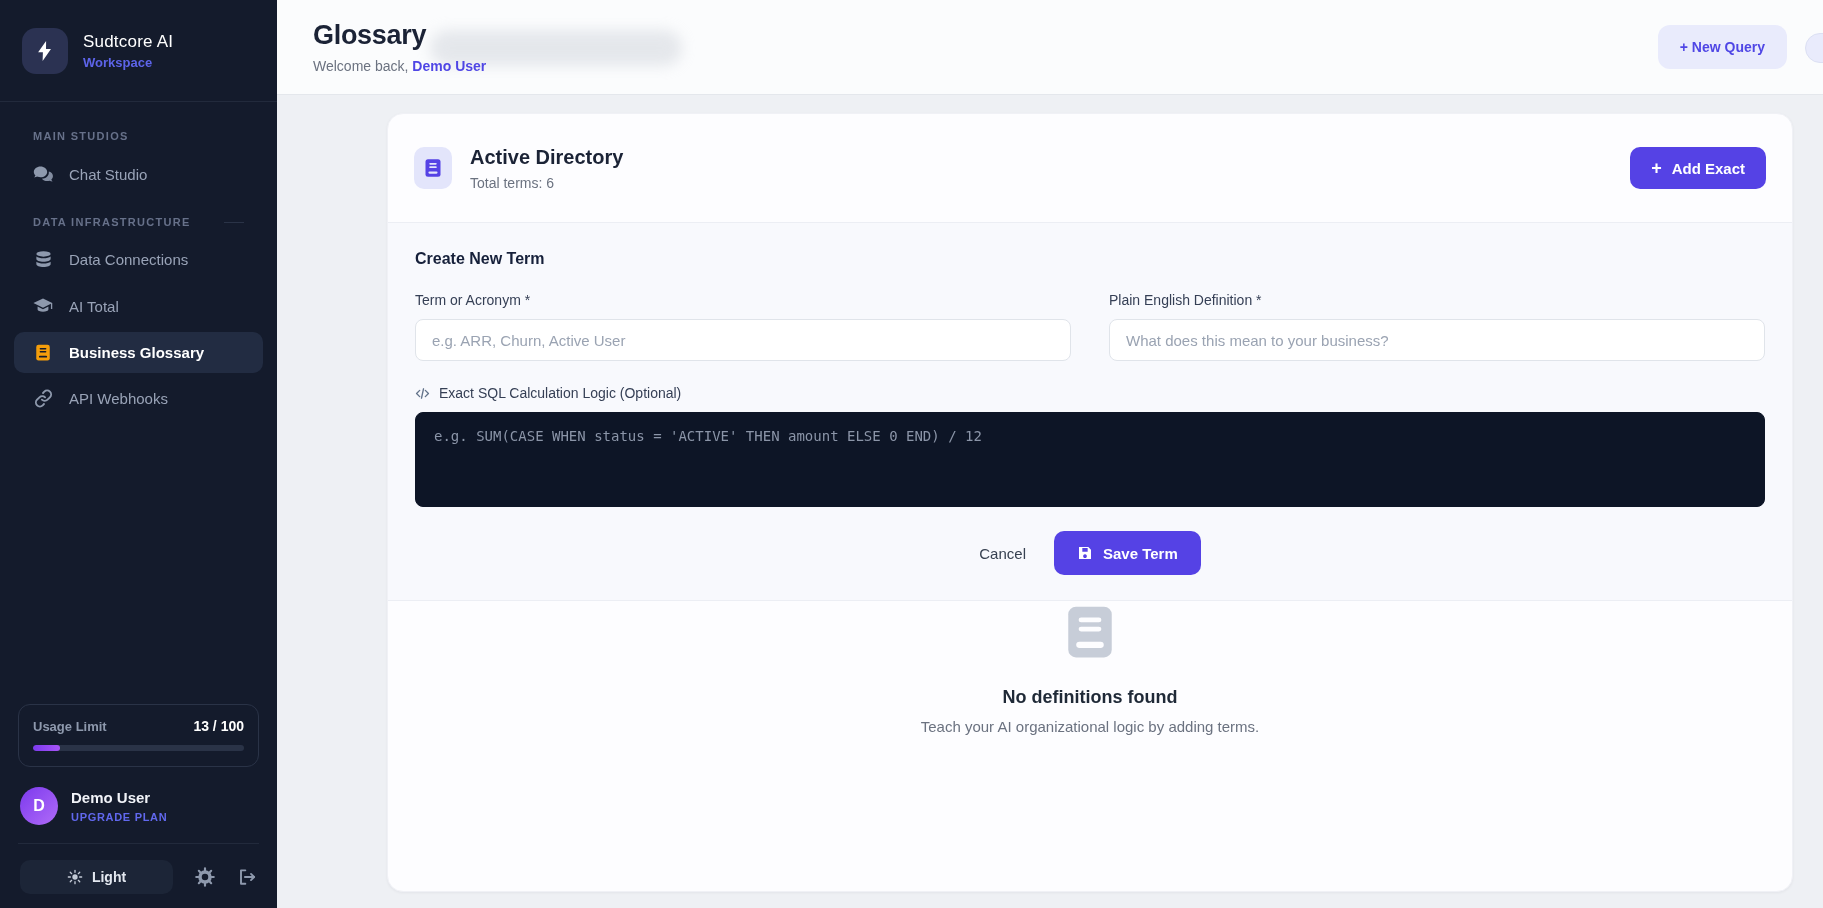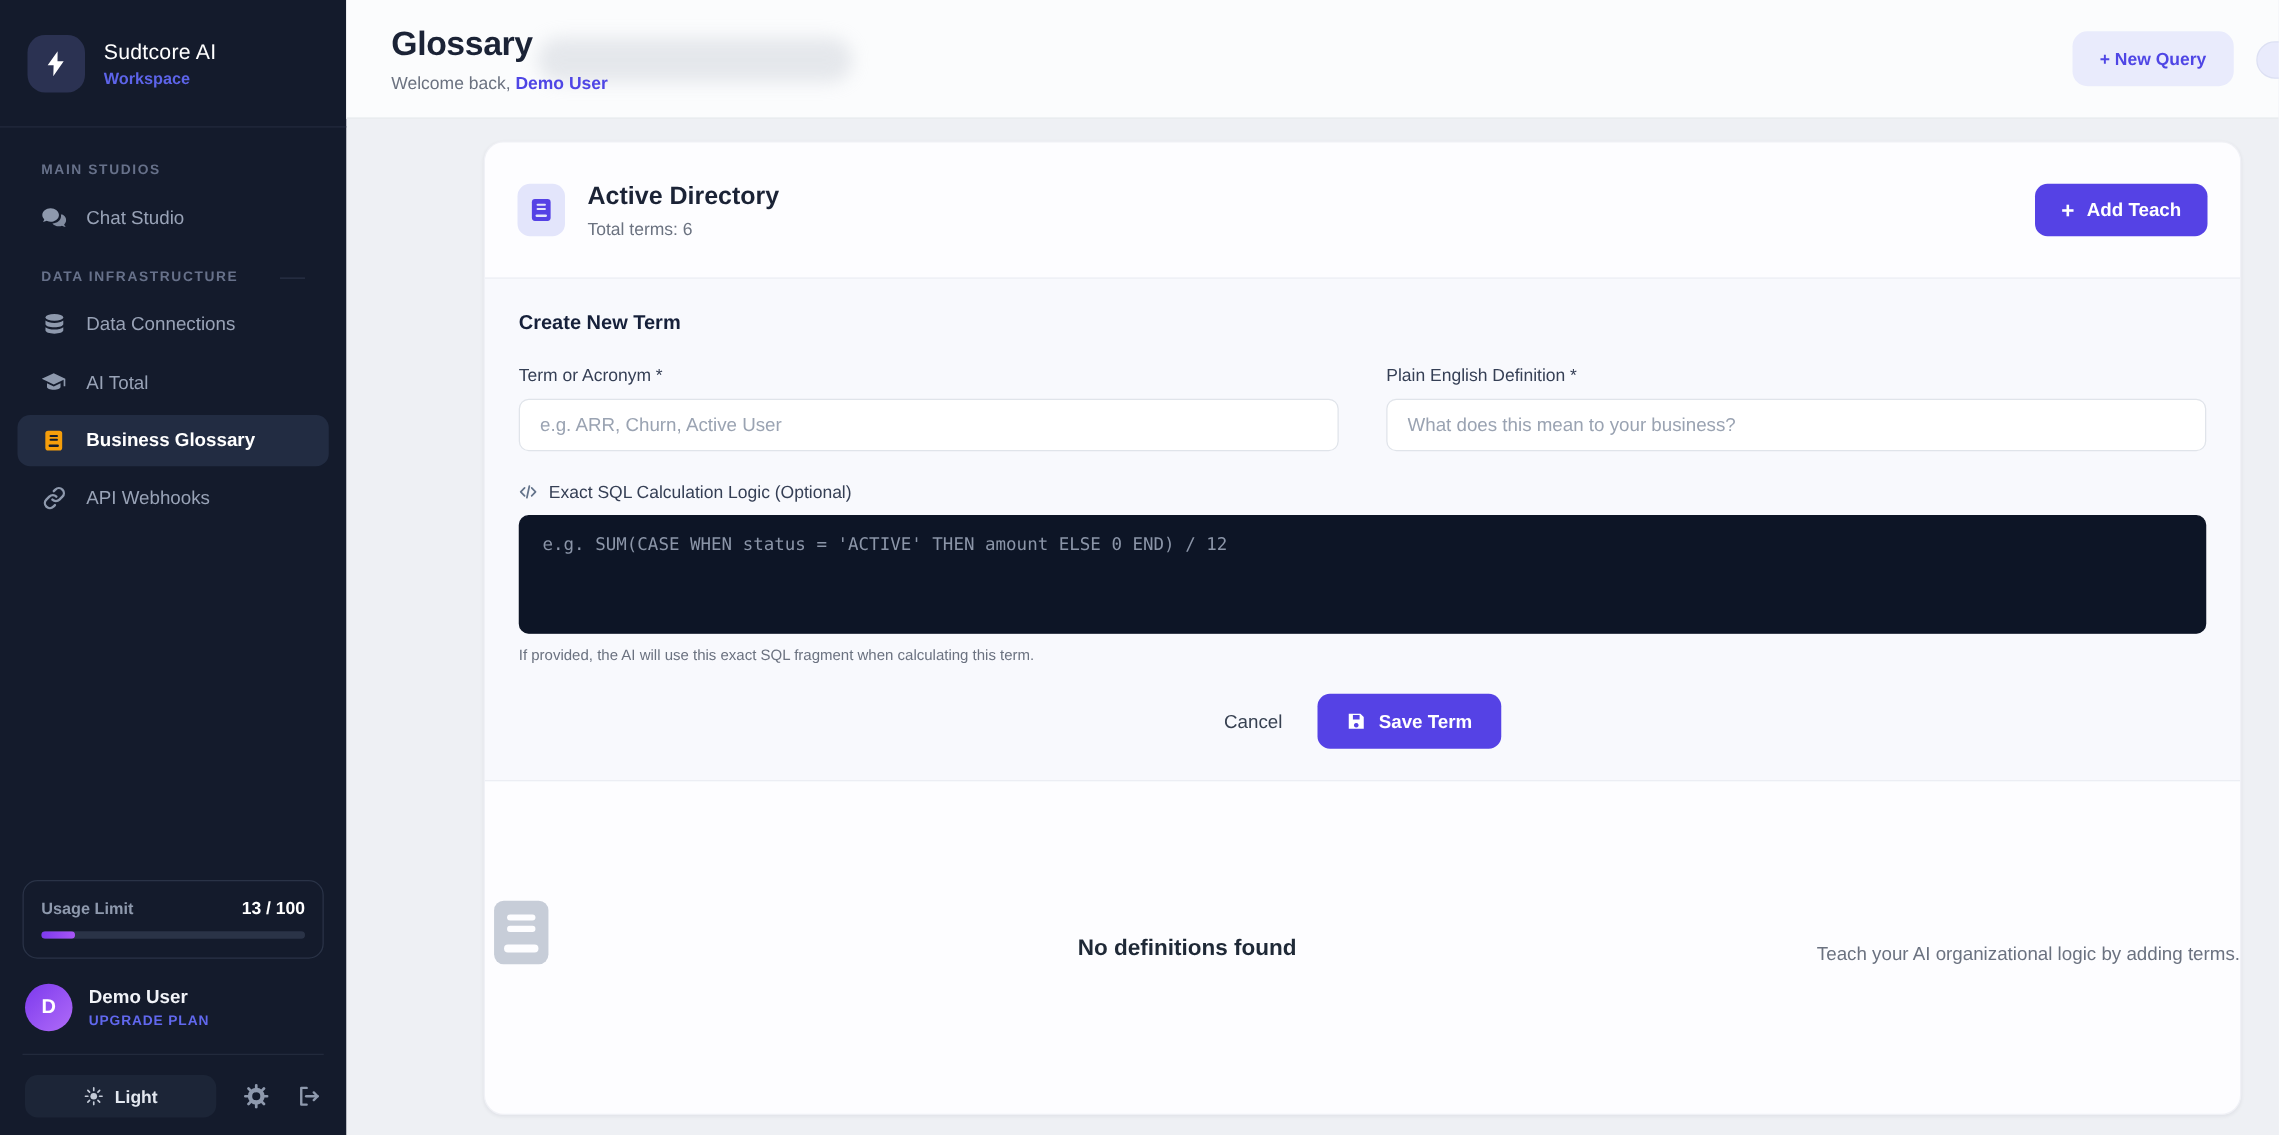--- a/index.html
+++ b/index.html
@@ -68,21 +68,21 @@
   .text-input::placeholder { color:#9aa3b2; }
   .sql-label-row { margin-top:24px; display:flex; align-items:center; gap:9px; font-size:14px; color:#353f55; }
   .sql-label-row .cicon { color:#64748b; display:flex; }
   .sql-area { display:block; margin-top:11px; width:100%; height:95px; background:#0d1526; border:1px solid #0d1526; border-radius:8px; color:#cbd5e1; font-family:"DejaVu Sans Mono", monospace; font-size:14px; padding:15px 18px; resize:none; }
   .sql-area::placeholder { color:#8b95a8; }
   .sql-help { margin-top:10px; font-size:12px; color:#6b7280; }
   .form-actions { margin-top:24px; display:flex; justify-content:center; align-items:center; gap:28px; }
   .cancel-btn { background:none; border:none; font-size:15px; color:#374151; cursor:pointer; font-family:inherit; }
   .save-btn { background:#5542e5; color:#fff; border:none; height:44px; padding:0 23px; border-radius:10px; font-size:15px; font-weight:800; display:flex; align-items:center; gap:10px; cursor:pointer; font-family:inherit; }
 
-  .empty-state { flex:1; display:flex; flex-direction:row; align-items:center; justify-content:space-between; }
+  .empty-state { flex:1; display:flex; flex-direction:column; align-items:center; justify-content:flex-start; }
   .empty-icon { color:#c7cdd8; margin-bottom:20px; }
   .empty-title { font-size:18px; font-weight:700; color:#1f2937; }
   .empty-sub { font-size:15px; color:#6b7280; margin-top:10px; }
 </style>
 </head>
 <body>
 
 <div class="app">
 
   <aside class="sidebar">
@@ -231,21 +231,21 @@
                 <rect x="7.5" y="10" width="9" height="2" rx="1" fill="#e3e5fb"></rect>
                 <rect x="6.5" y="16.2" width="11" height="2.6" rx="1.3" fill="#e3e5fb"></rect>
               </svg>
           </div>
           <div>
             <div class="card-title">Active Directory</div>
             <div class="card-sub">Total terms: 6</div>
           </div>
           <button class="add-term-btn">
             <span class="plus-glyph">+</span>
-            <span>Add Teach</span>
+            <span>Add Exact</span>
           </button>
         </div>
 
         <div class="form-section">
           <div class="form-heading">Create New Term</div>
           <div class="form-grid">
             <div class="form-col">
               <label class="field-label">Term or Acronym *</label>
               <input class="text-input" type="text" placeholder="e.g. ARR, Churn, Active User" style="">
             </div>
@@ -259,21 +259,20 @@
             <span class="cicon">
               <svg width="15" height="15" viewBox="0 0 24 24" fill="none" stroke="currentColor" stroke-width="2.2" stroke-linecap="round" stroke-linejoin="round">
                   <path d="m7.5 7-5 5 5 5"></path>
                   <path d="m16.5 7 5 5-5 5"></path>
                   <path d="m13.6 4.5-3.2 15"></path>
                 </svg>
             </span>
             <span>Exact SQL Calculation Logic (Optional)</span>
           </div>
           <textarea class="sql-area" placeholder="e.g. SUM(CASE WHEN status = 'ACTIVE' THEN amount ELSE 0 END) / 12" style=""></textarea>
-          <div class="sql-help">If provided, the AI will use this exact SQL fragment when calculating this term.</div>
 
           <div class="form-actions">
             <button class="cancel-btn">Cancel</button>
             <button class="save-btn">
               <span style="display:flex">
                 <svg width="16" height="16" viewBox="0 0 24 24" fill="#ffffff" fill-rule="evenodd">
                     <path d="M3 3h14l4 4v14H3V3zm5 1.5v5.5h8V4.5H8zm1.5 11a2.8 2.8 0 1 0 5 0 2.8 2.8 0 0 0-5 0z"></path>
                   </svg>
               </span>
               <span>Save Term</span>

